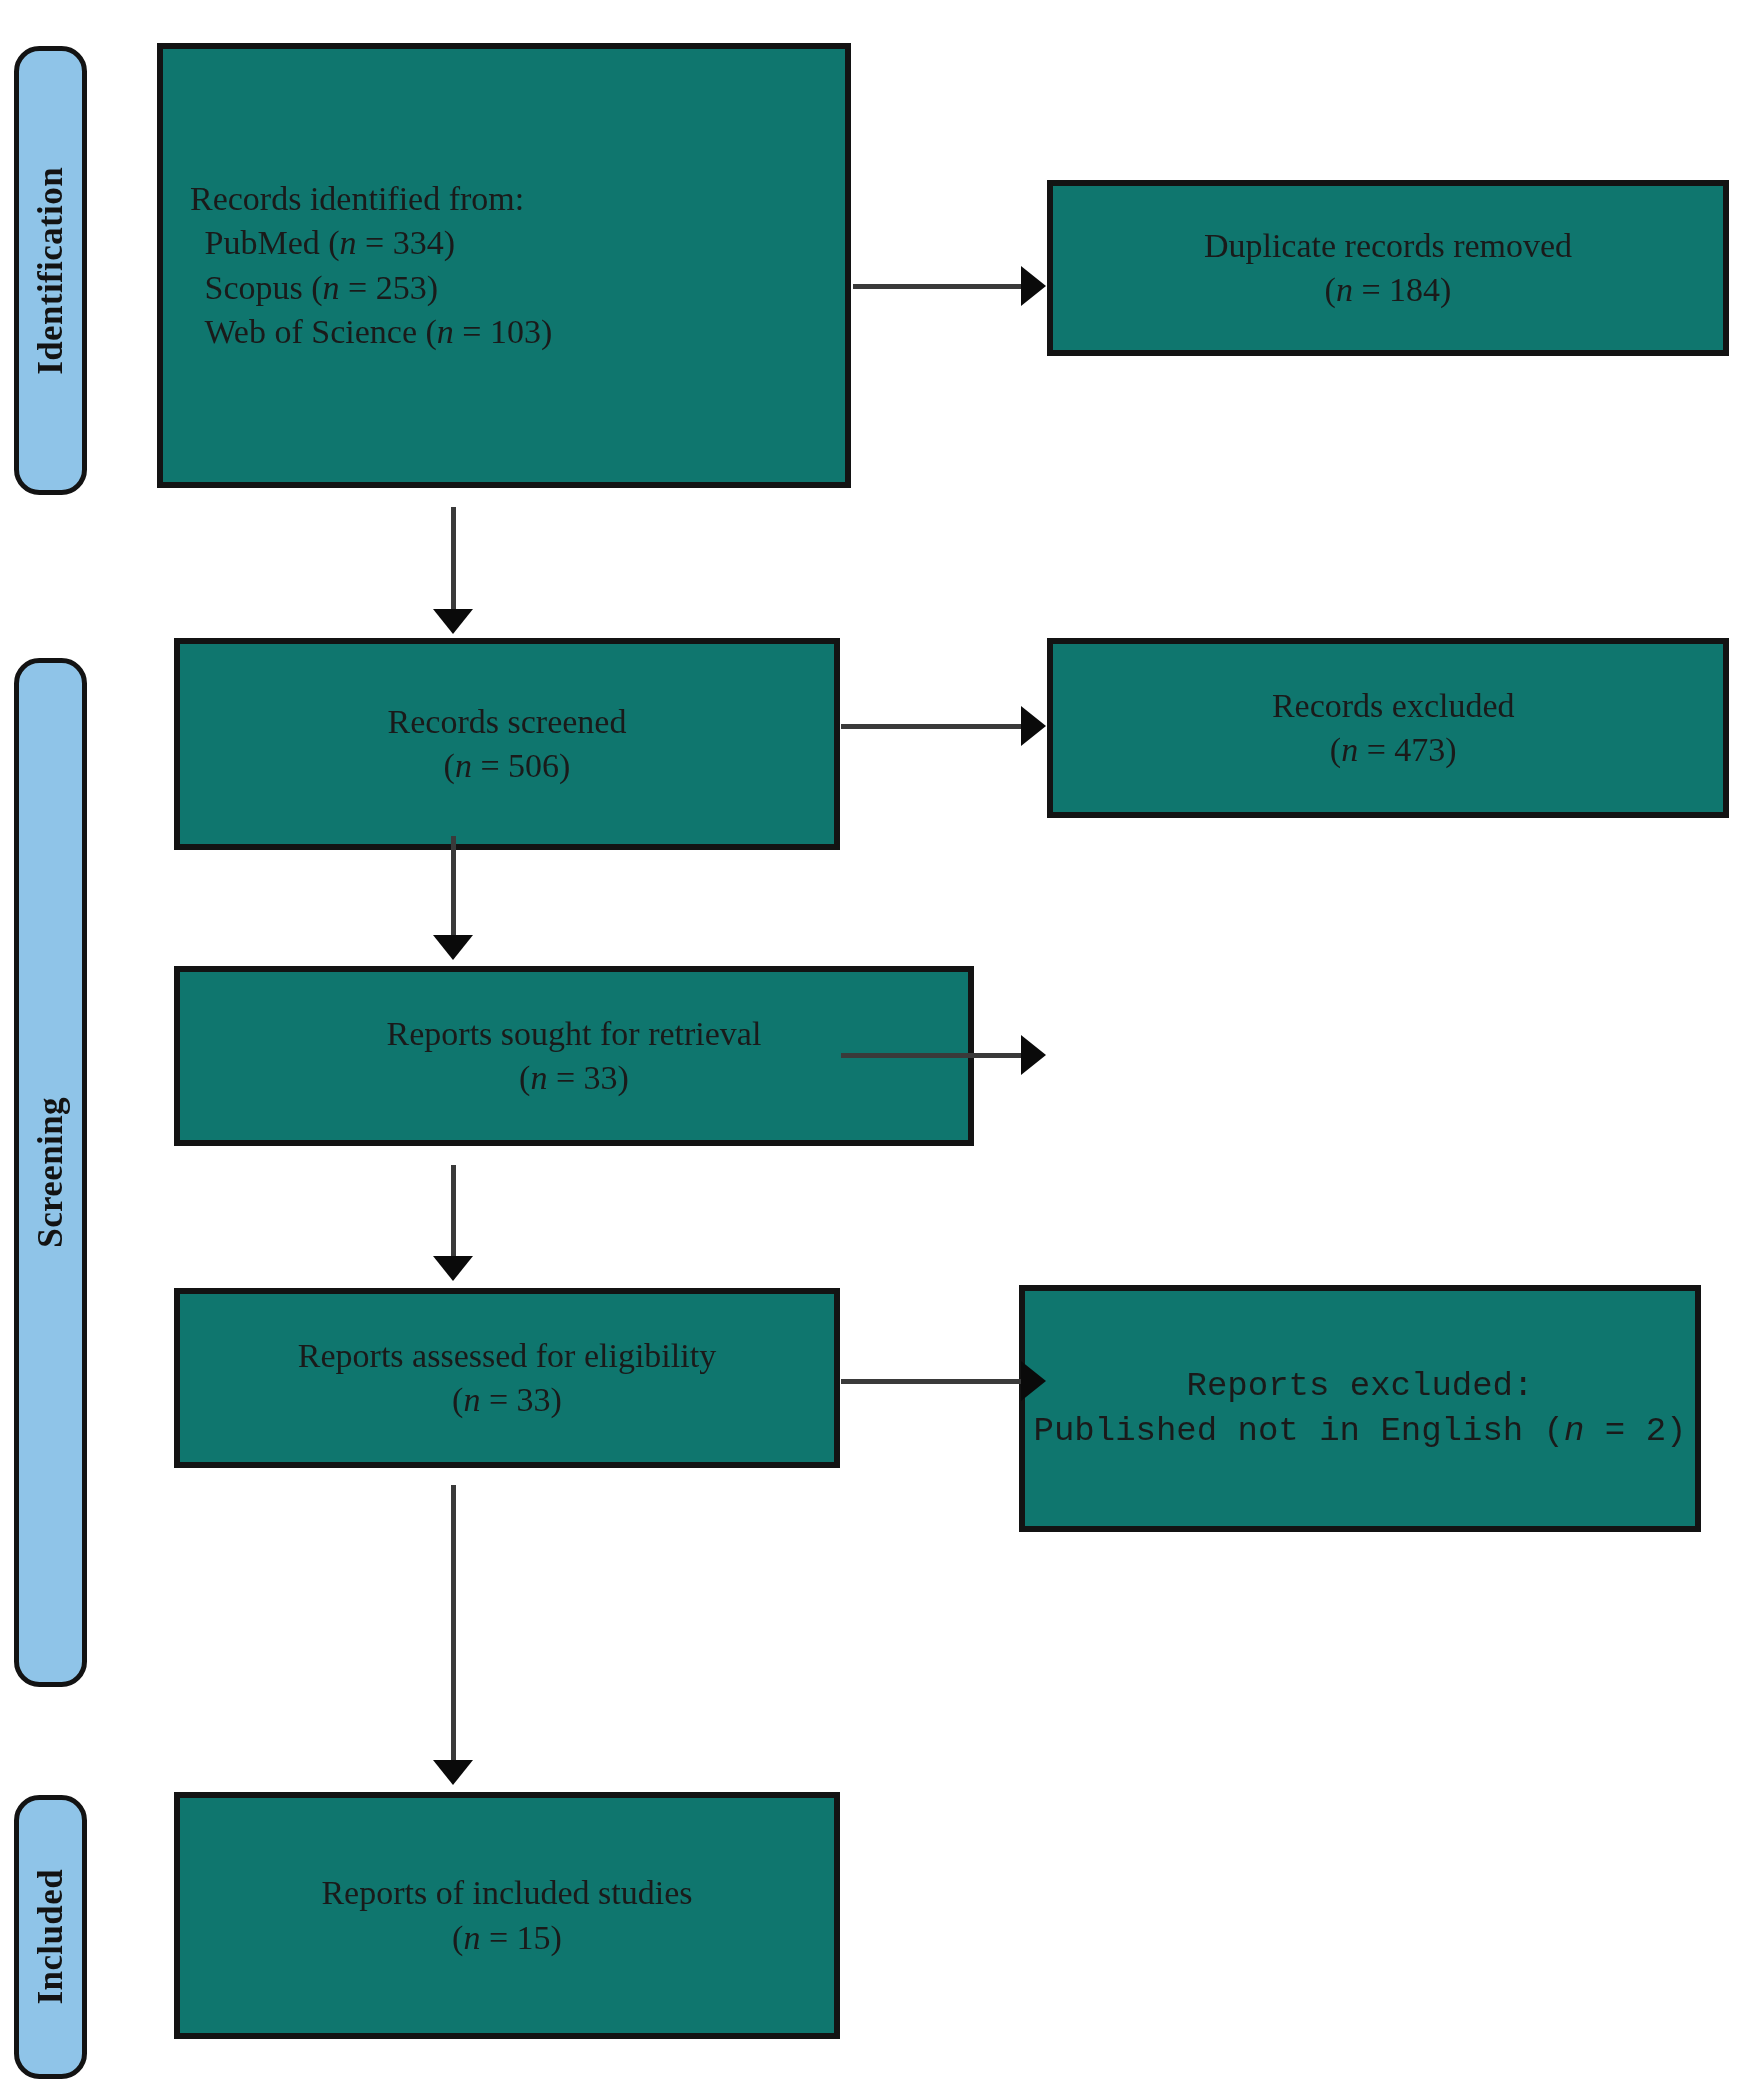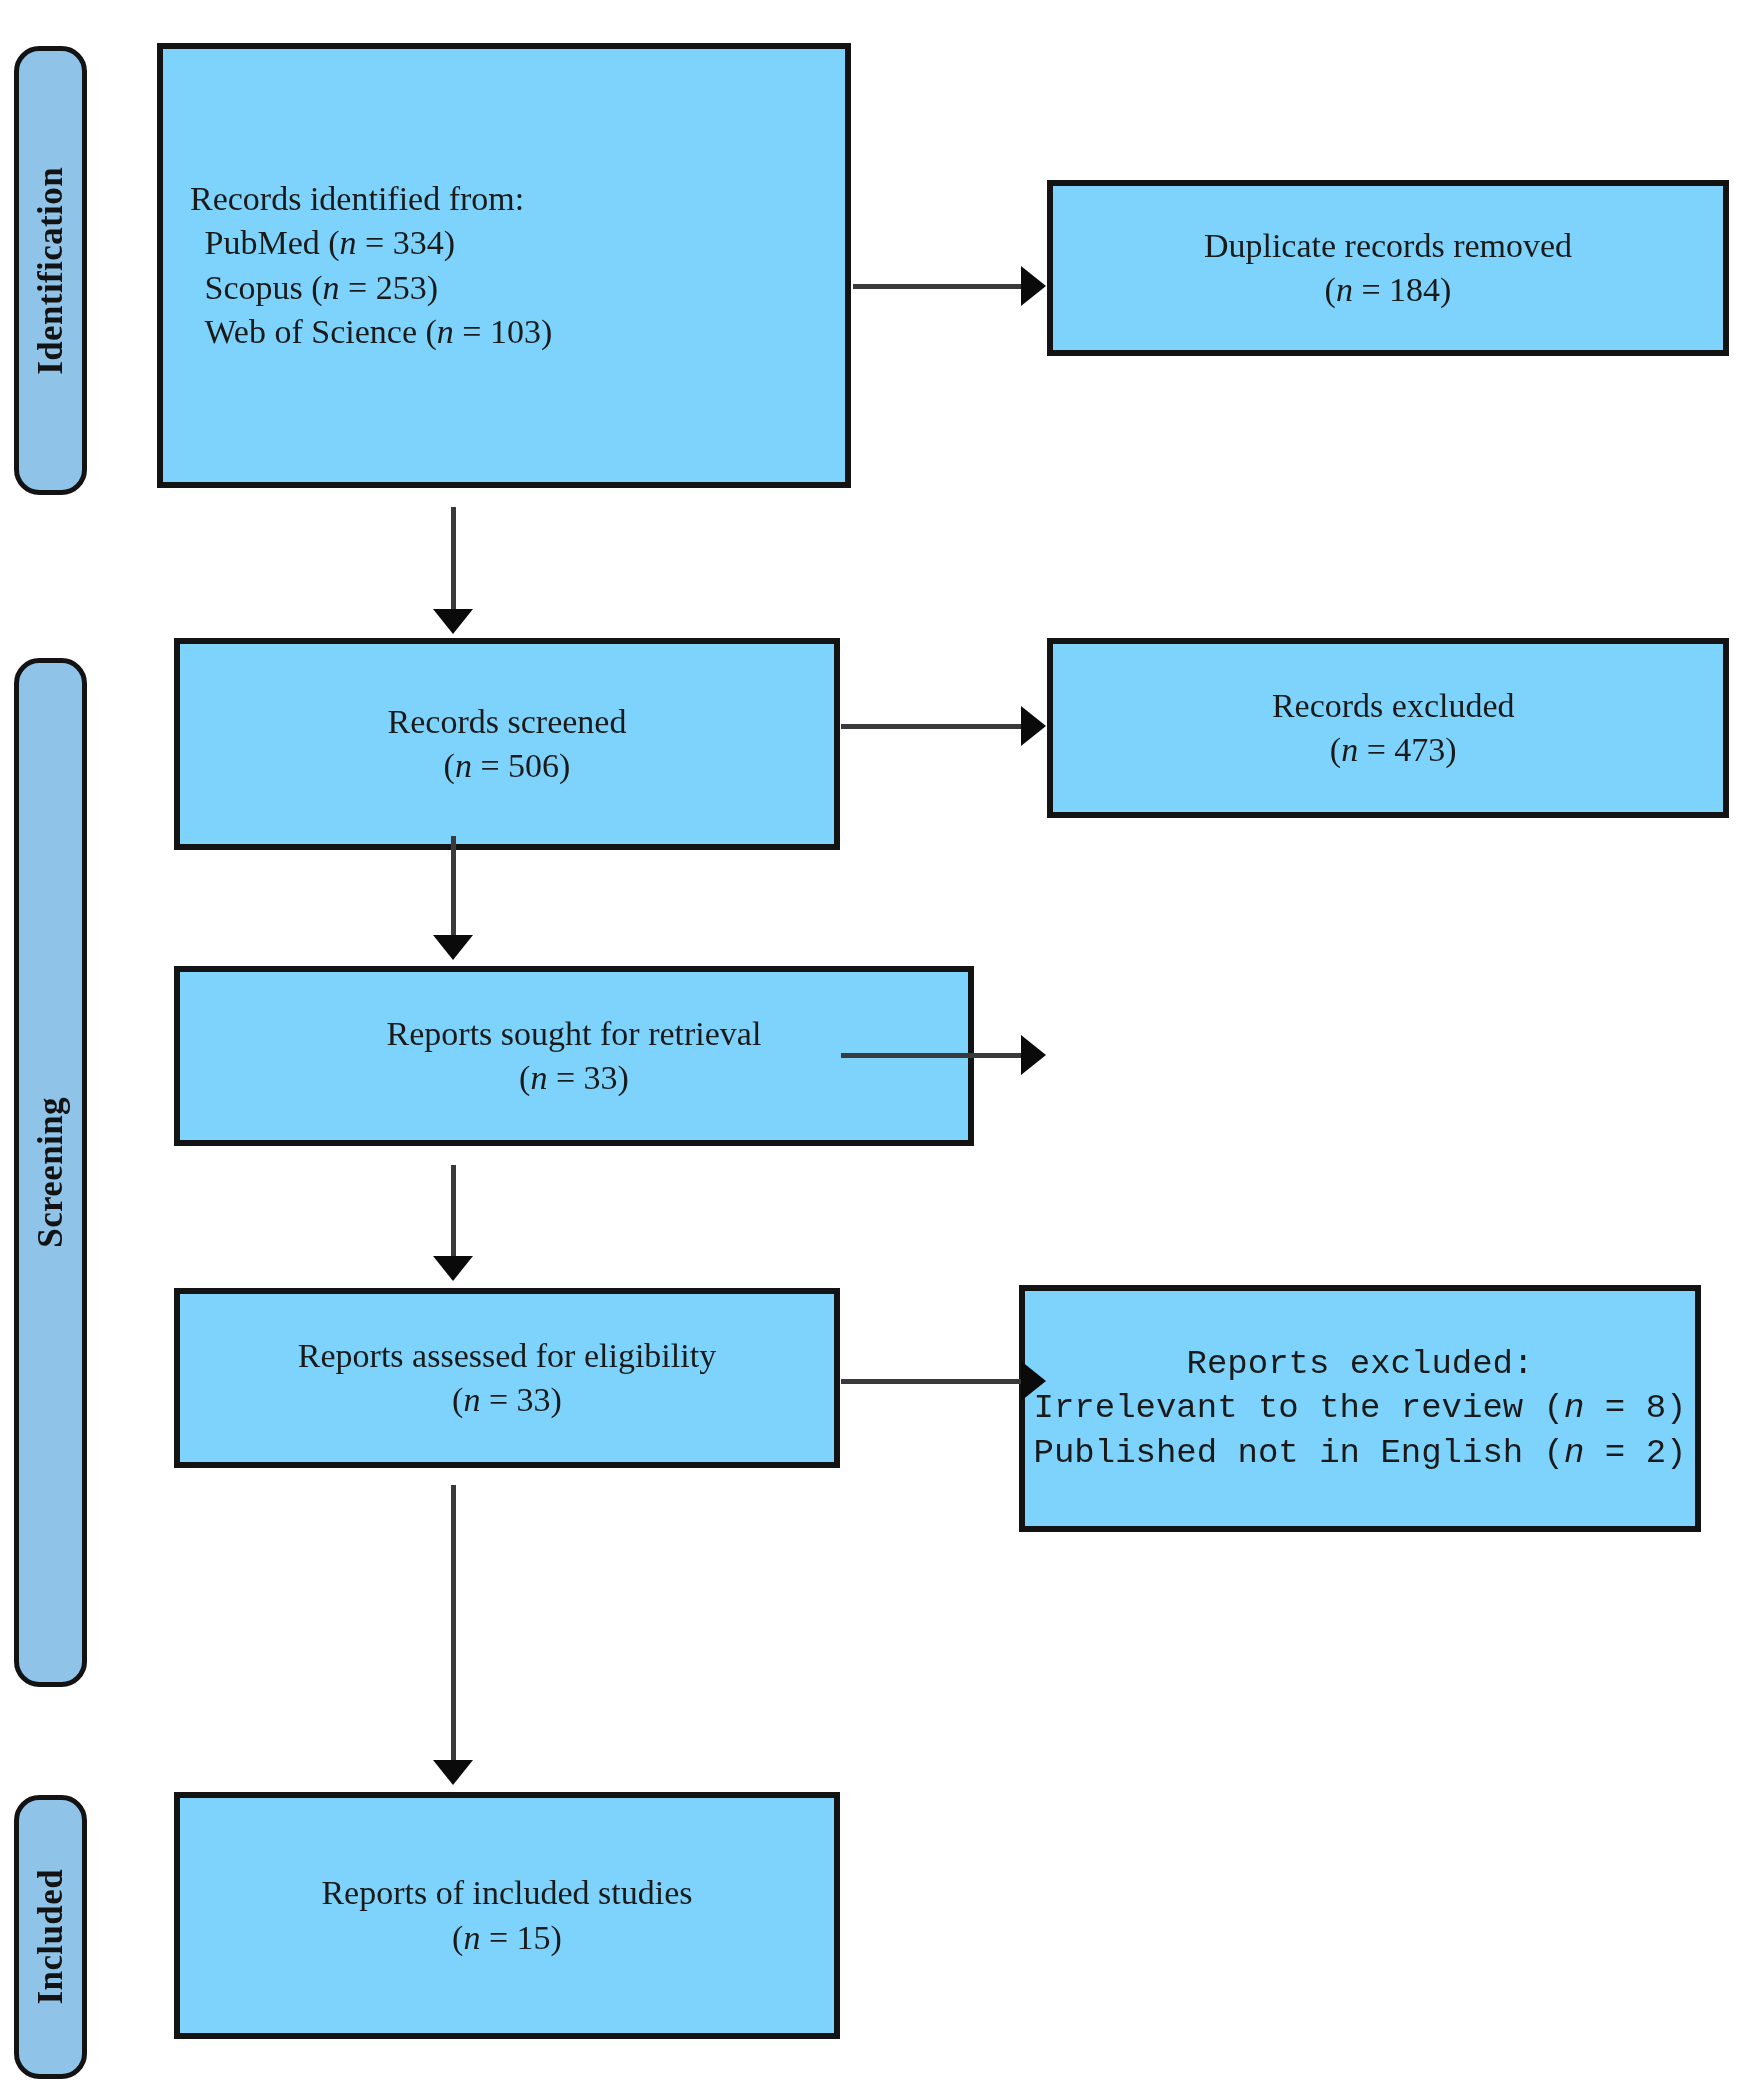--- a/index.html
+++ b/index.html
@@ -42,21 +42,21 @@
     line-height: 1;
   }
 
   #bar-identification { left: 13.5px;  top: 46px;   width: 73px;  height: 449px; }
   #bar-screening      { left: 13.5px;  top: 658px;  width: 73px;  height: 1029px; }
   #bar-included       { left: 13.5px;  top: 1795px; width: 73px;  height: 284px; }
 
   
   .flow-box {
     position: absolute;
-    background: #7dd3fc;
+    background: #0f766e;
     border: 6px solid #131313;
     box-sizing: border-box;
     display: flex;
     flex-direction: column;
     align-items: center;
     justify-content: center;
     text-align: center;
     padding: 7.5px 13.5px;
   }
   .flow-box .line {
@@ -183,21 +183,20 @@
   </div>
 
 
   <div class="flow-box" id="box-assessed">
     <div class="line">Reports assessed for eligibility</div>
     <div class="line">(<span class="italic-n">n</span> = 33)</div>
   </div>
 
   <div class="flow-box" id="box-repexcluded">
     <div class="line">Reports excluded:</div>
-    <div class="line">Irrelevant to the review (<span class="italic-n">n</span> = 8)</div>
     <div class="line">Published not in English (<span class="italic-n">n</span> = 2)</div>
   </div>
 
   <div class="flow-box" id="box-included">
     <div class="line">Reports of included studies</div>
     <div class="line">(<span class="italic-n">n</span> = 15)</div>
   </div>
 
   <div class="arrow-v" id="conn-1-2"></div>
   <div class="arrow-v" id="conn-2-3"></div>

